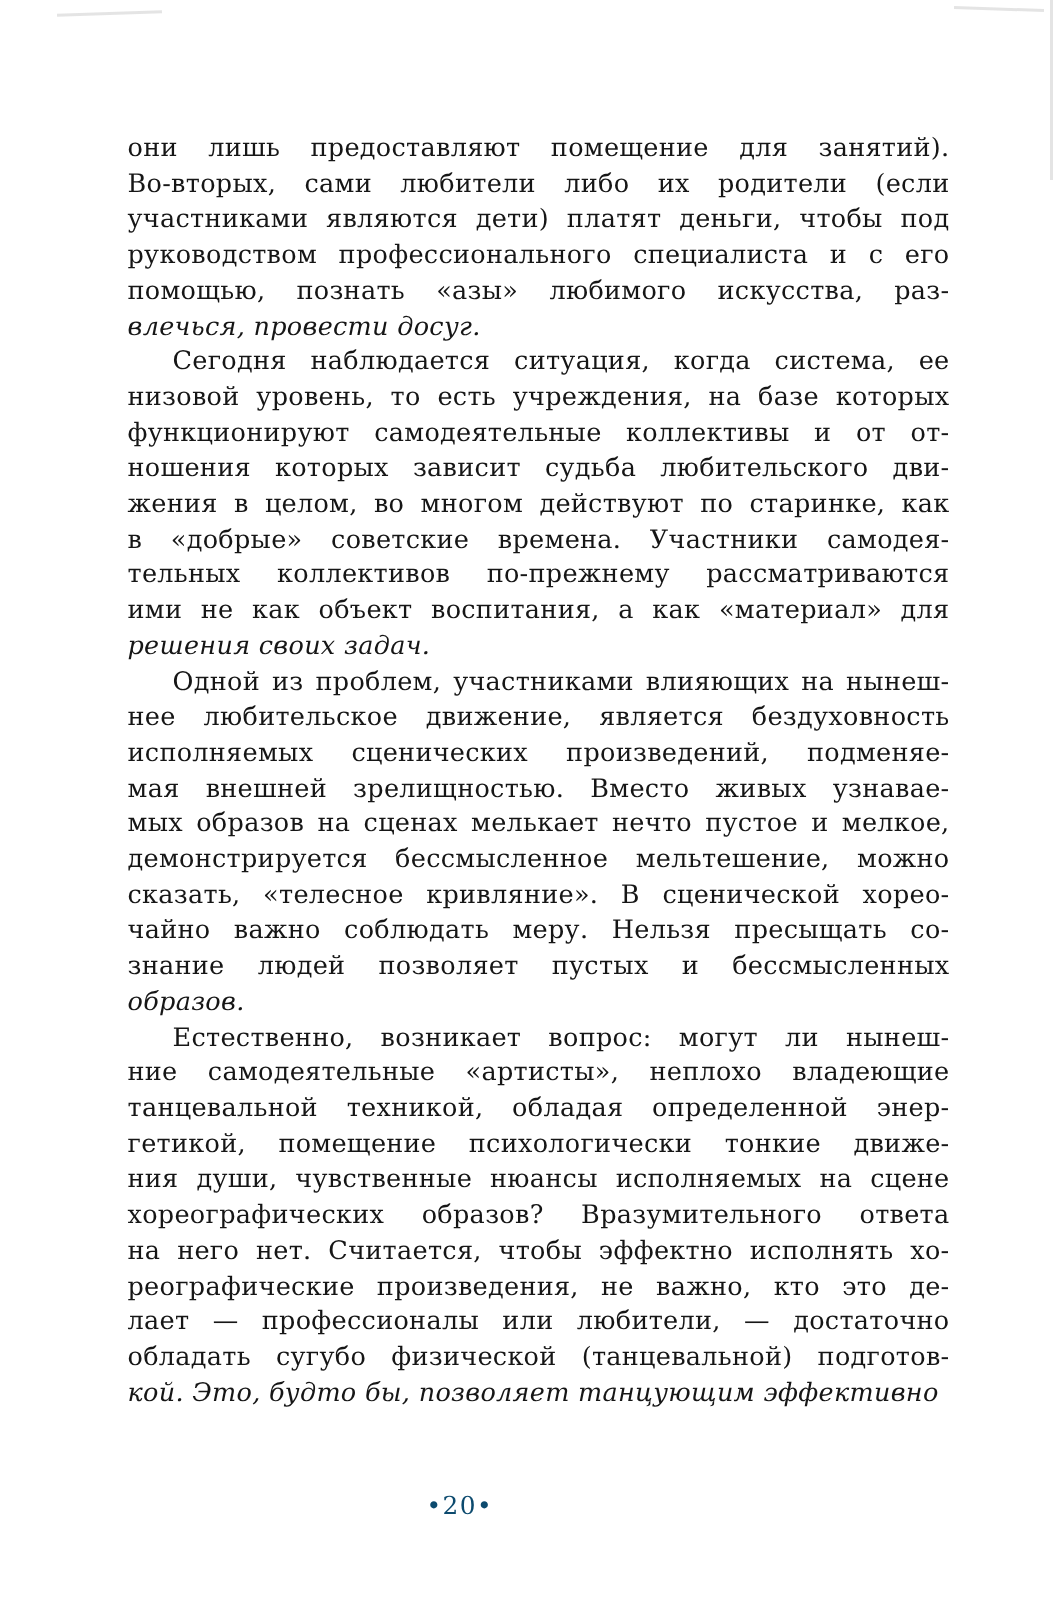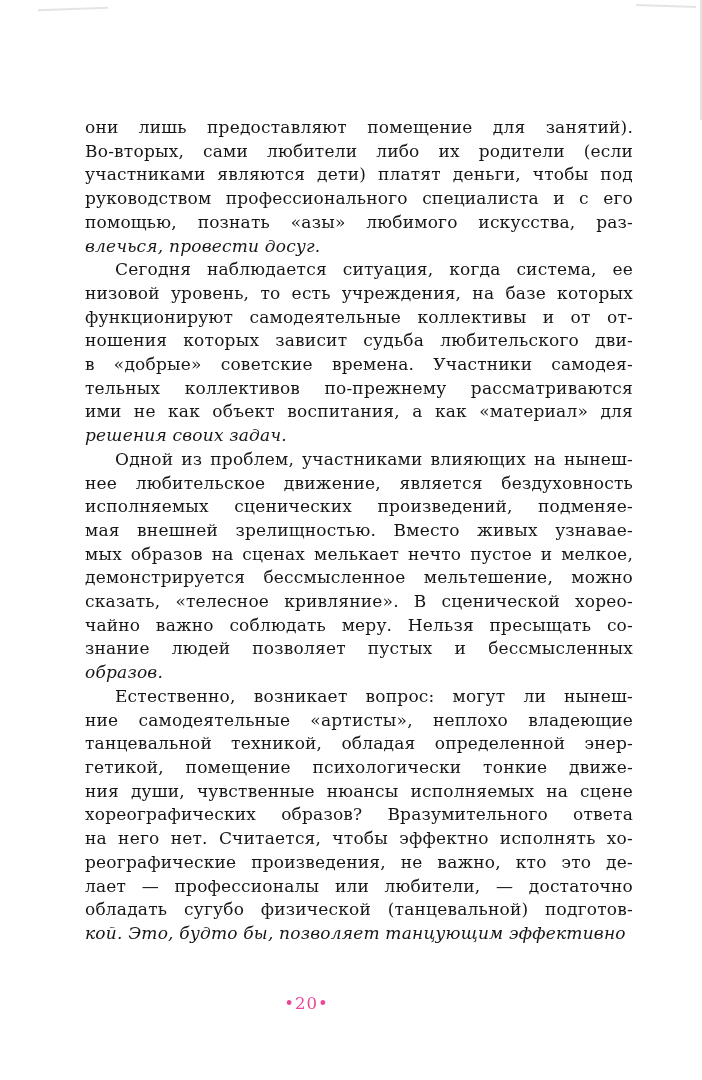--- a/index.html
+++ b/index.html
@@ -21,21 +21,20 @@
     opacity: 0.7;
   }
   .artifact-tl { top: 8px;  left: 38px;  width: 70px; height: 2px; transform: rotate(-2deg); }
   .artifact-tr { top: 5px;  right: 6px;  width: 60px; height: 2px; transform: rotate(2deg); }
   .artifact-r  { top: 0;    right: 0;    width: 2px;  height: 120px; }
   .text-block {
     position: absolute;
     left: 85px;
     top: 88px;
     width: 548px;
-    margin-top: 28px;
   }
   .para {
     margin: 0;
     padding: 0;
   }
   .line {
     font-size: 17px;
     line-height: 23.7px;
     letter-spacing: 0.2px;
     text-align: justify;
@@ -50,21 +49,21 @@
     text-indent: 30px;
   }
   .page-number {
     position: absolute;
     top: 994px;
     left: 0;
     width: 613px;
     text-align: center;
     font-size: 16.5px;
     letter-spacing: 1px;
-    color: #ec4899;
+    color: #0c4a6e;
   }
 </style>
 </head>
 <body>
 
 <div>
   <div class="scan-artifact artifact-tl"></div>
   <div class="scan-artifact artifact-tr"></div>
   <div class="scan-artifact artifact-r"></div>
 
@@ -75,20 +74,21 @@
         <div class="line">участниками являются дети) платят деньги, чтобы под</div>
         <div class="line">руководством профессионального специалиста и с его</div>
         <div class="line">помощью, познать «азы» любимого искусства, раз-</div>
         <div class="line last">влечься, провести досуг.</div>
       </div>
       <div class="para indent">
         <div class="line">Сегодня наблюдается ситуация, когда система, ее</div>
         <div class="line">низовой уровень, то есть учреждения, на базе которых</div>
         <div class="line">функционируют самодеятельные коллективы и от от-</div>
         <div class="line">ношения которых зависит судьба любительского дви-</div>
+        <div class="line">жения в целом, во многом действуют по старинке, как</div>
         <div class="line">в «добрые» советские времена. Участники самодея-</div>
         <div class="line">тельных коллективов по-прежнему рассматриваются</div>
         <div class="line">ими не как объект воспитания, а как «материал» для</div>
         <div class="line last">решения своих задач.</div>
       </div>
       <div class="para indent">
         <div class="line">Одной из проблем, участниками влияющих на нынеш-</div>
         <div class="line">нее любительское движение, является бездуховность</div>
         <div class="line">исполняемых сценических произведений, подменяе-</div>
         <div class="line">мая внешней зрелищностью. Вместо живых узнавае-</div>

